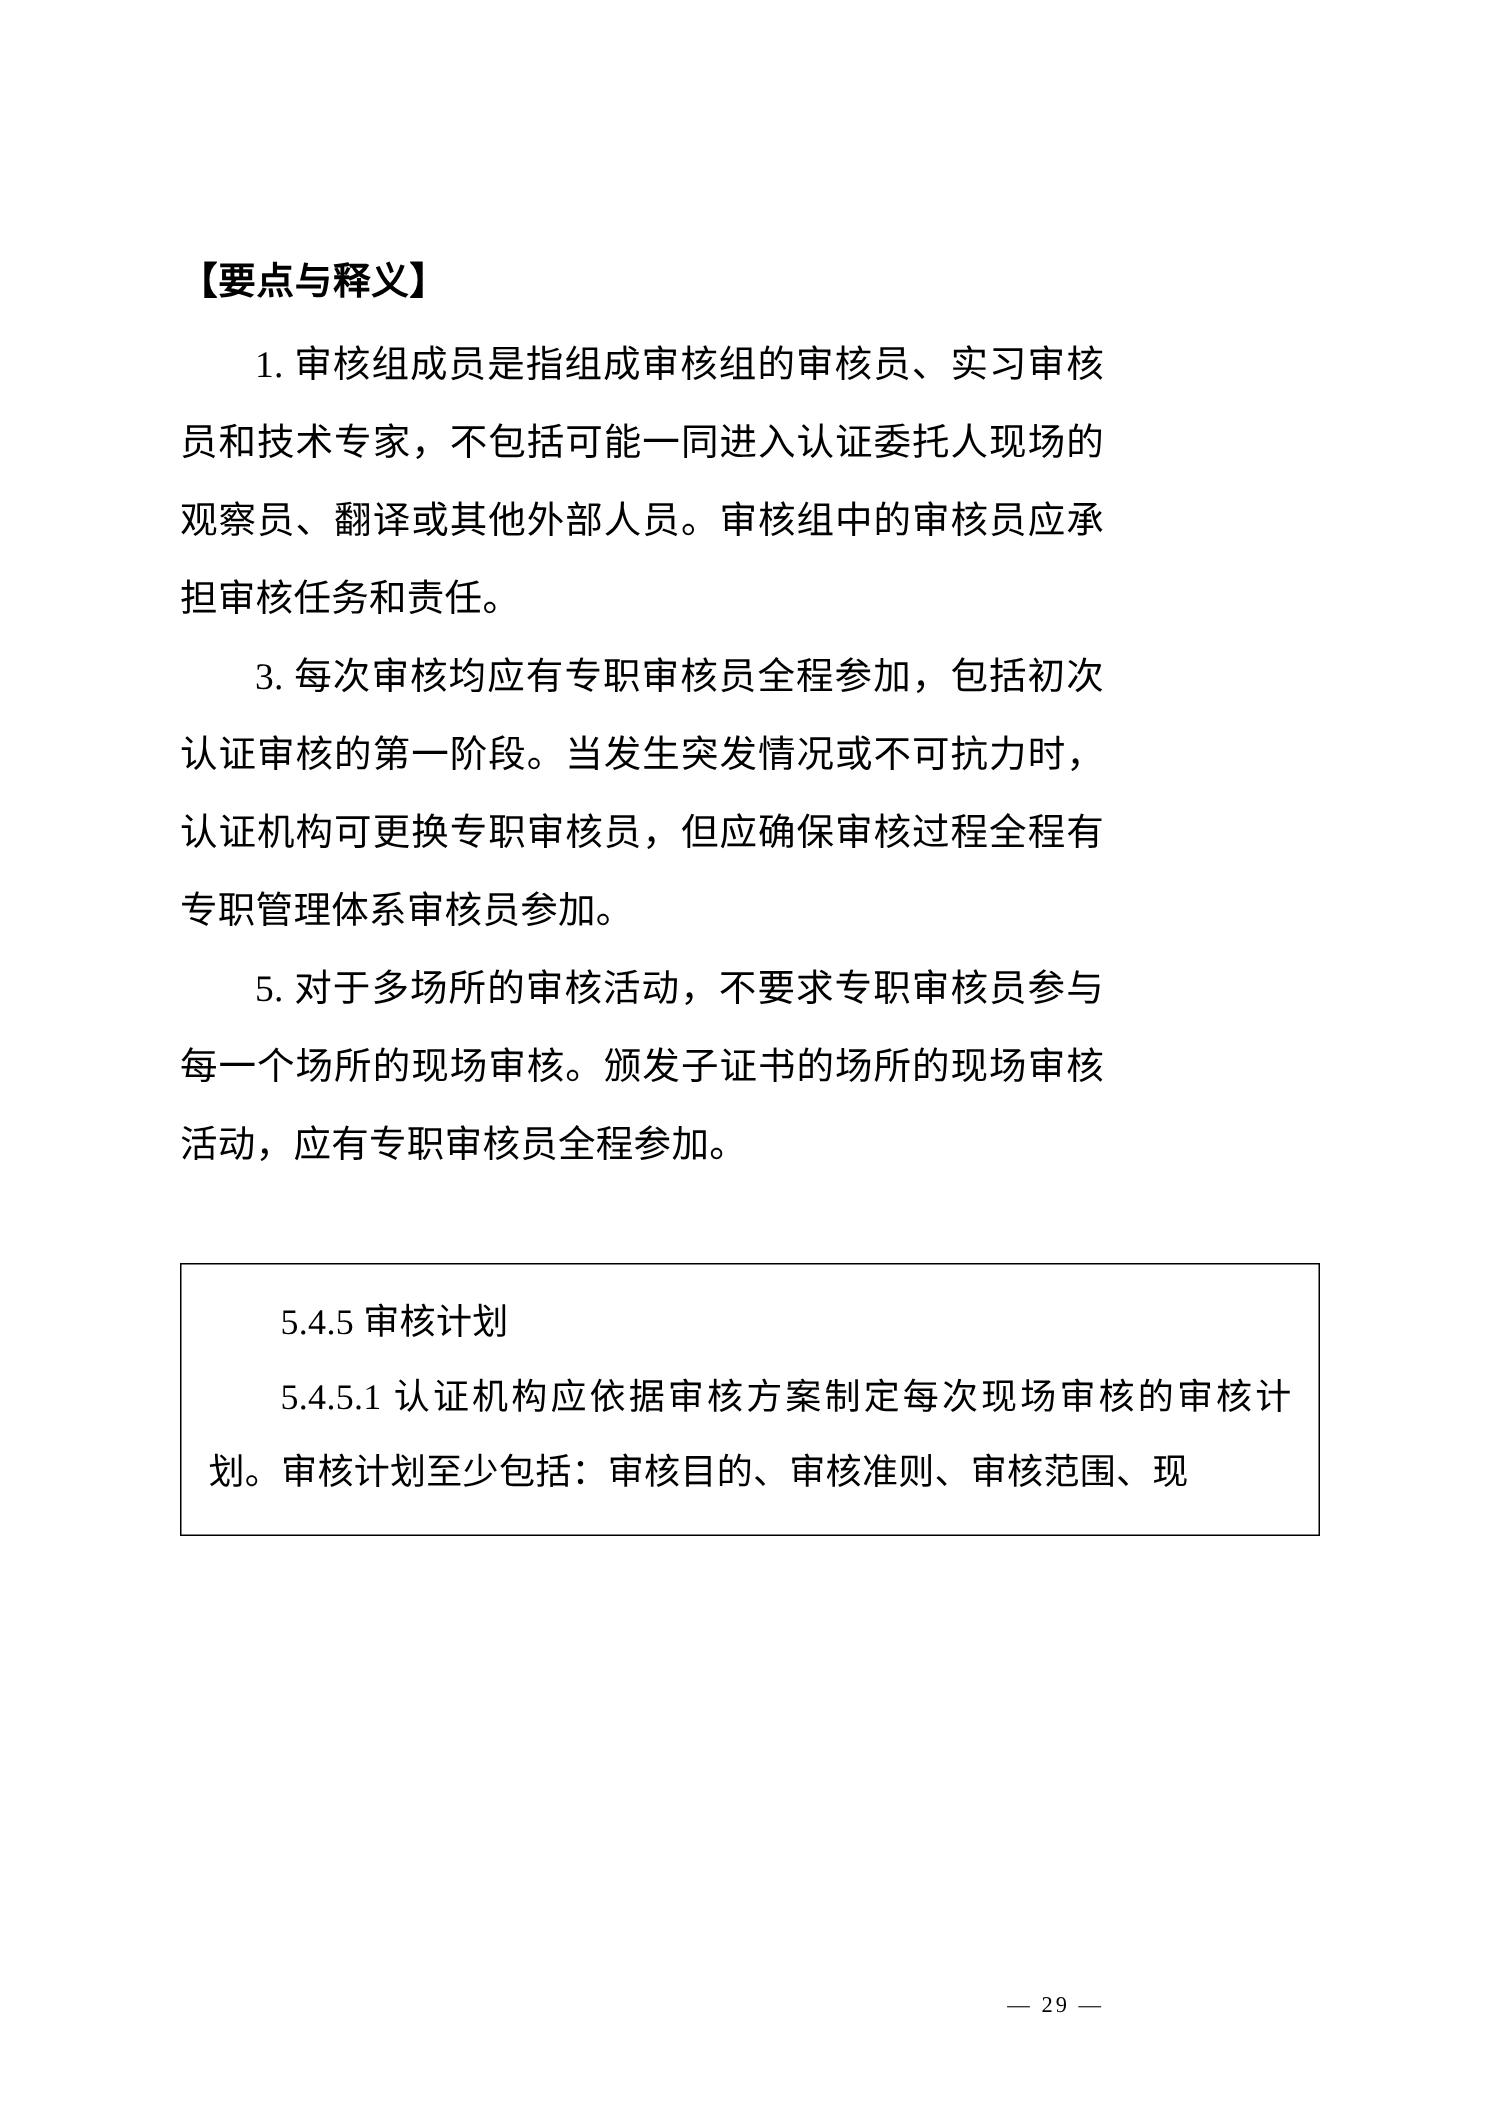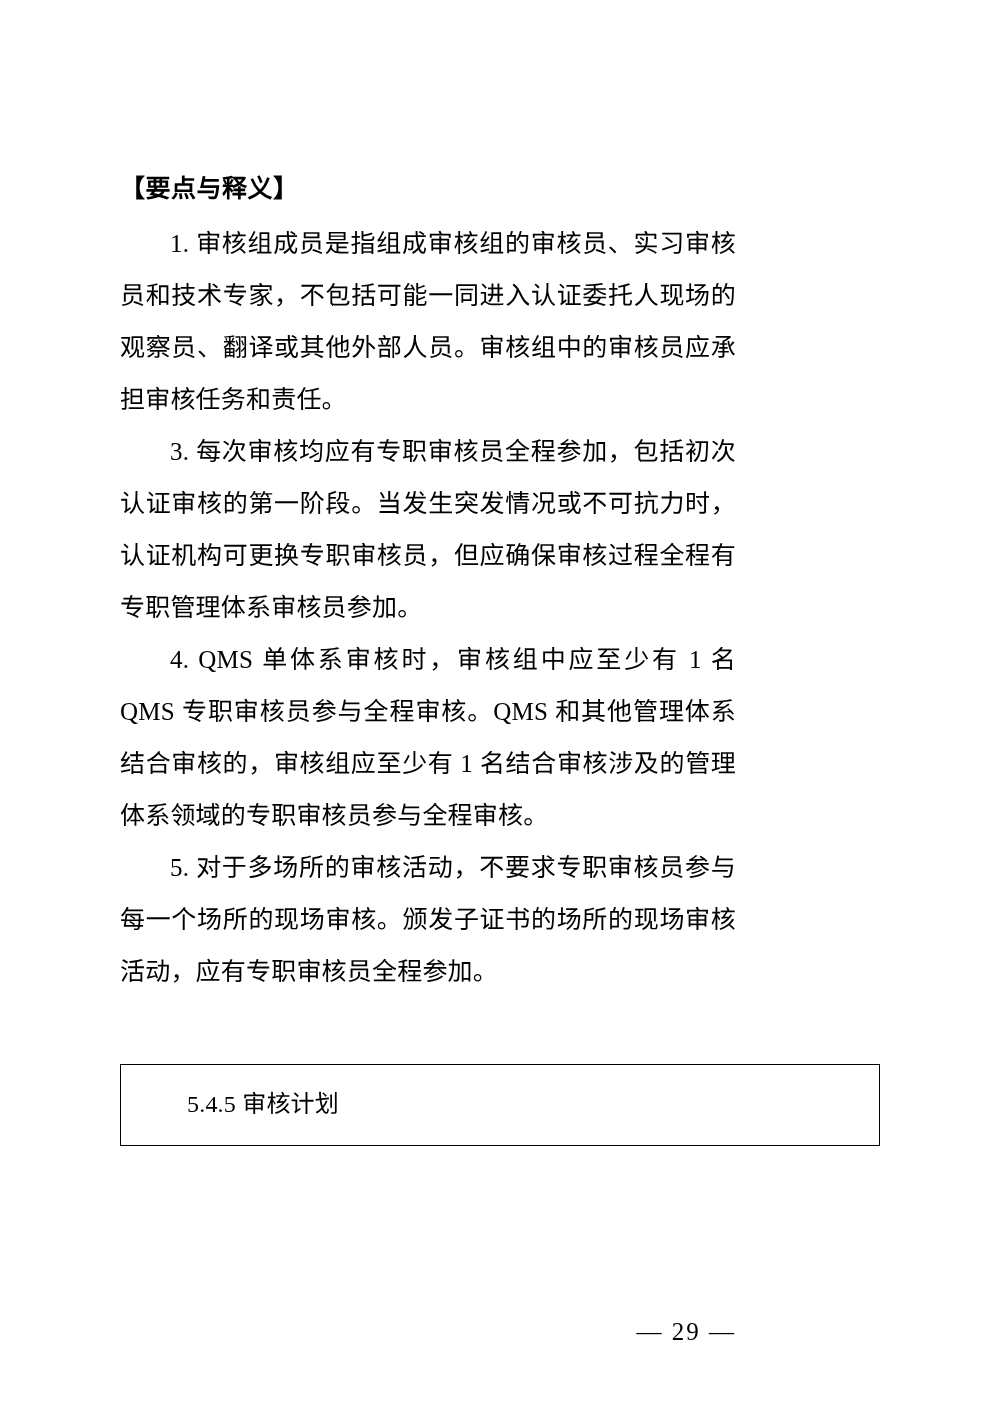--- a/index.html
+++ b/index.html
@@ -39,63 +39,62 @@
     margin: 0;
     text-indent: 2em;
     letter-spacing: 0.2px;
   }
   .spacer-large {
     height: 46px;
   }
   .rule-box {
     border: 1px solid #000000;
     box-sizing: border-box;
-    margin-top: 14px;
     padding: 14px 18px 16px 18px;
     width: 760px;
   }
   .rule-box .para {
     font-size: 24px;
     line-height: 50px;
   }
   .rule-title {
     font-size: 24px;
     line-height: 50px;
     margin: 0;
     text-indent: 2em;
     letter-spacing: 0.2px;
   }
   .page-number {
     position: absolute;
     right: 120px;
     bottom: 68px;
-    font-size: 25px;
+    font-size: 15px;
     letter-spacing: 2px;
     font-family: "Liberation Serif", "DejaVu Serif", serif;
   }
   .heading-block {
     margin-bottom: 6px;
   }
 </style>
 </head>
 <body>
 
 <div class="page">
 
   <div class="heading-block">
     <h2 class="section-heading">【要点与释义】</h2>
     <p class="para">1. 审核组成员是指组成审核组的审核员、实习审核员和技术专家，不包括可能一同进入认证委托人现场的观察员、翻译或其他外部人员。审核组中的审核员应承担审核任务和责任。</p>
     <p class="para">3. 每次审核均应有专职审核员全程参加，包括初次认证审核的第一阶段。当发生突发情况或不可抗力时，认证机构可更换专职审核员，但应确保审核过程全程有专职管理体系审核员参加。</p>
-    <p class="para">4. QMS 单体系审核时，审核组中应至少有 1 名 QMS 专职审核员参与全程审核。QMS 和其他管理体系结合审核的，审核组应至少有 1 名结合审核涉及的管理体系领域的专职审核员参与全程审核。</p>
     <p class="para">5. 对于多场所的审核活动，不要求专职审核员参与每一个场所的现场审核。颁发子证书的场所的现场审核活动，应有专职审核员全程参加。</p>
   </div>
 
   <div class="spacer-large"></div>
 
   <div>
     <div class="rule-box">
       <p class="rule-title">5.4.5 审核计划</p>
+      <p class="para">5.4.5.1 认证机构应依据审核方案制定每次现场审核的审核计划。审核计划至少包括：审核目的、审核准则、审核范围、现</p>
     </div>
   </div>
 
   <div class="page-number">— 29 —</div>
 
 </div>
 
 </body></html>

